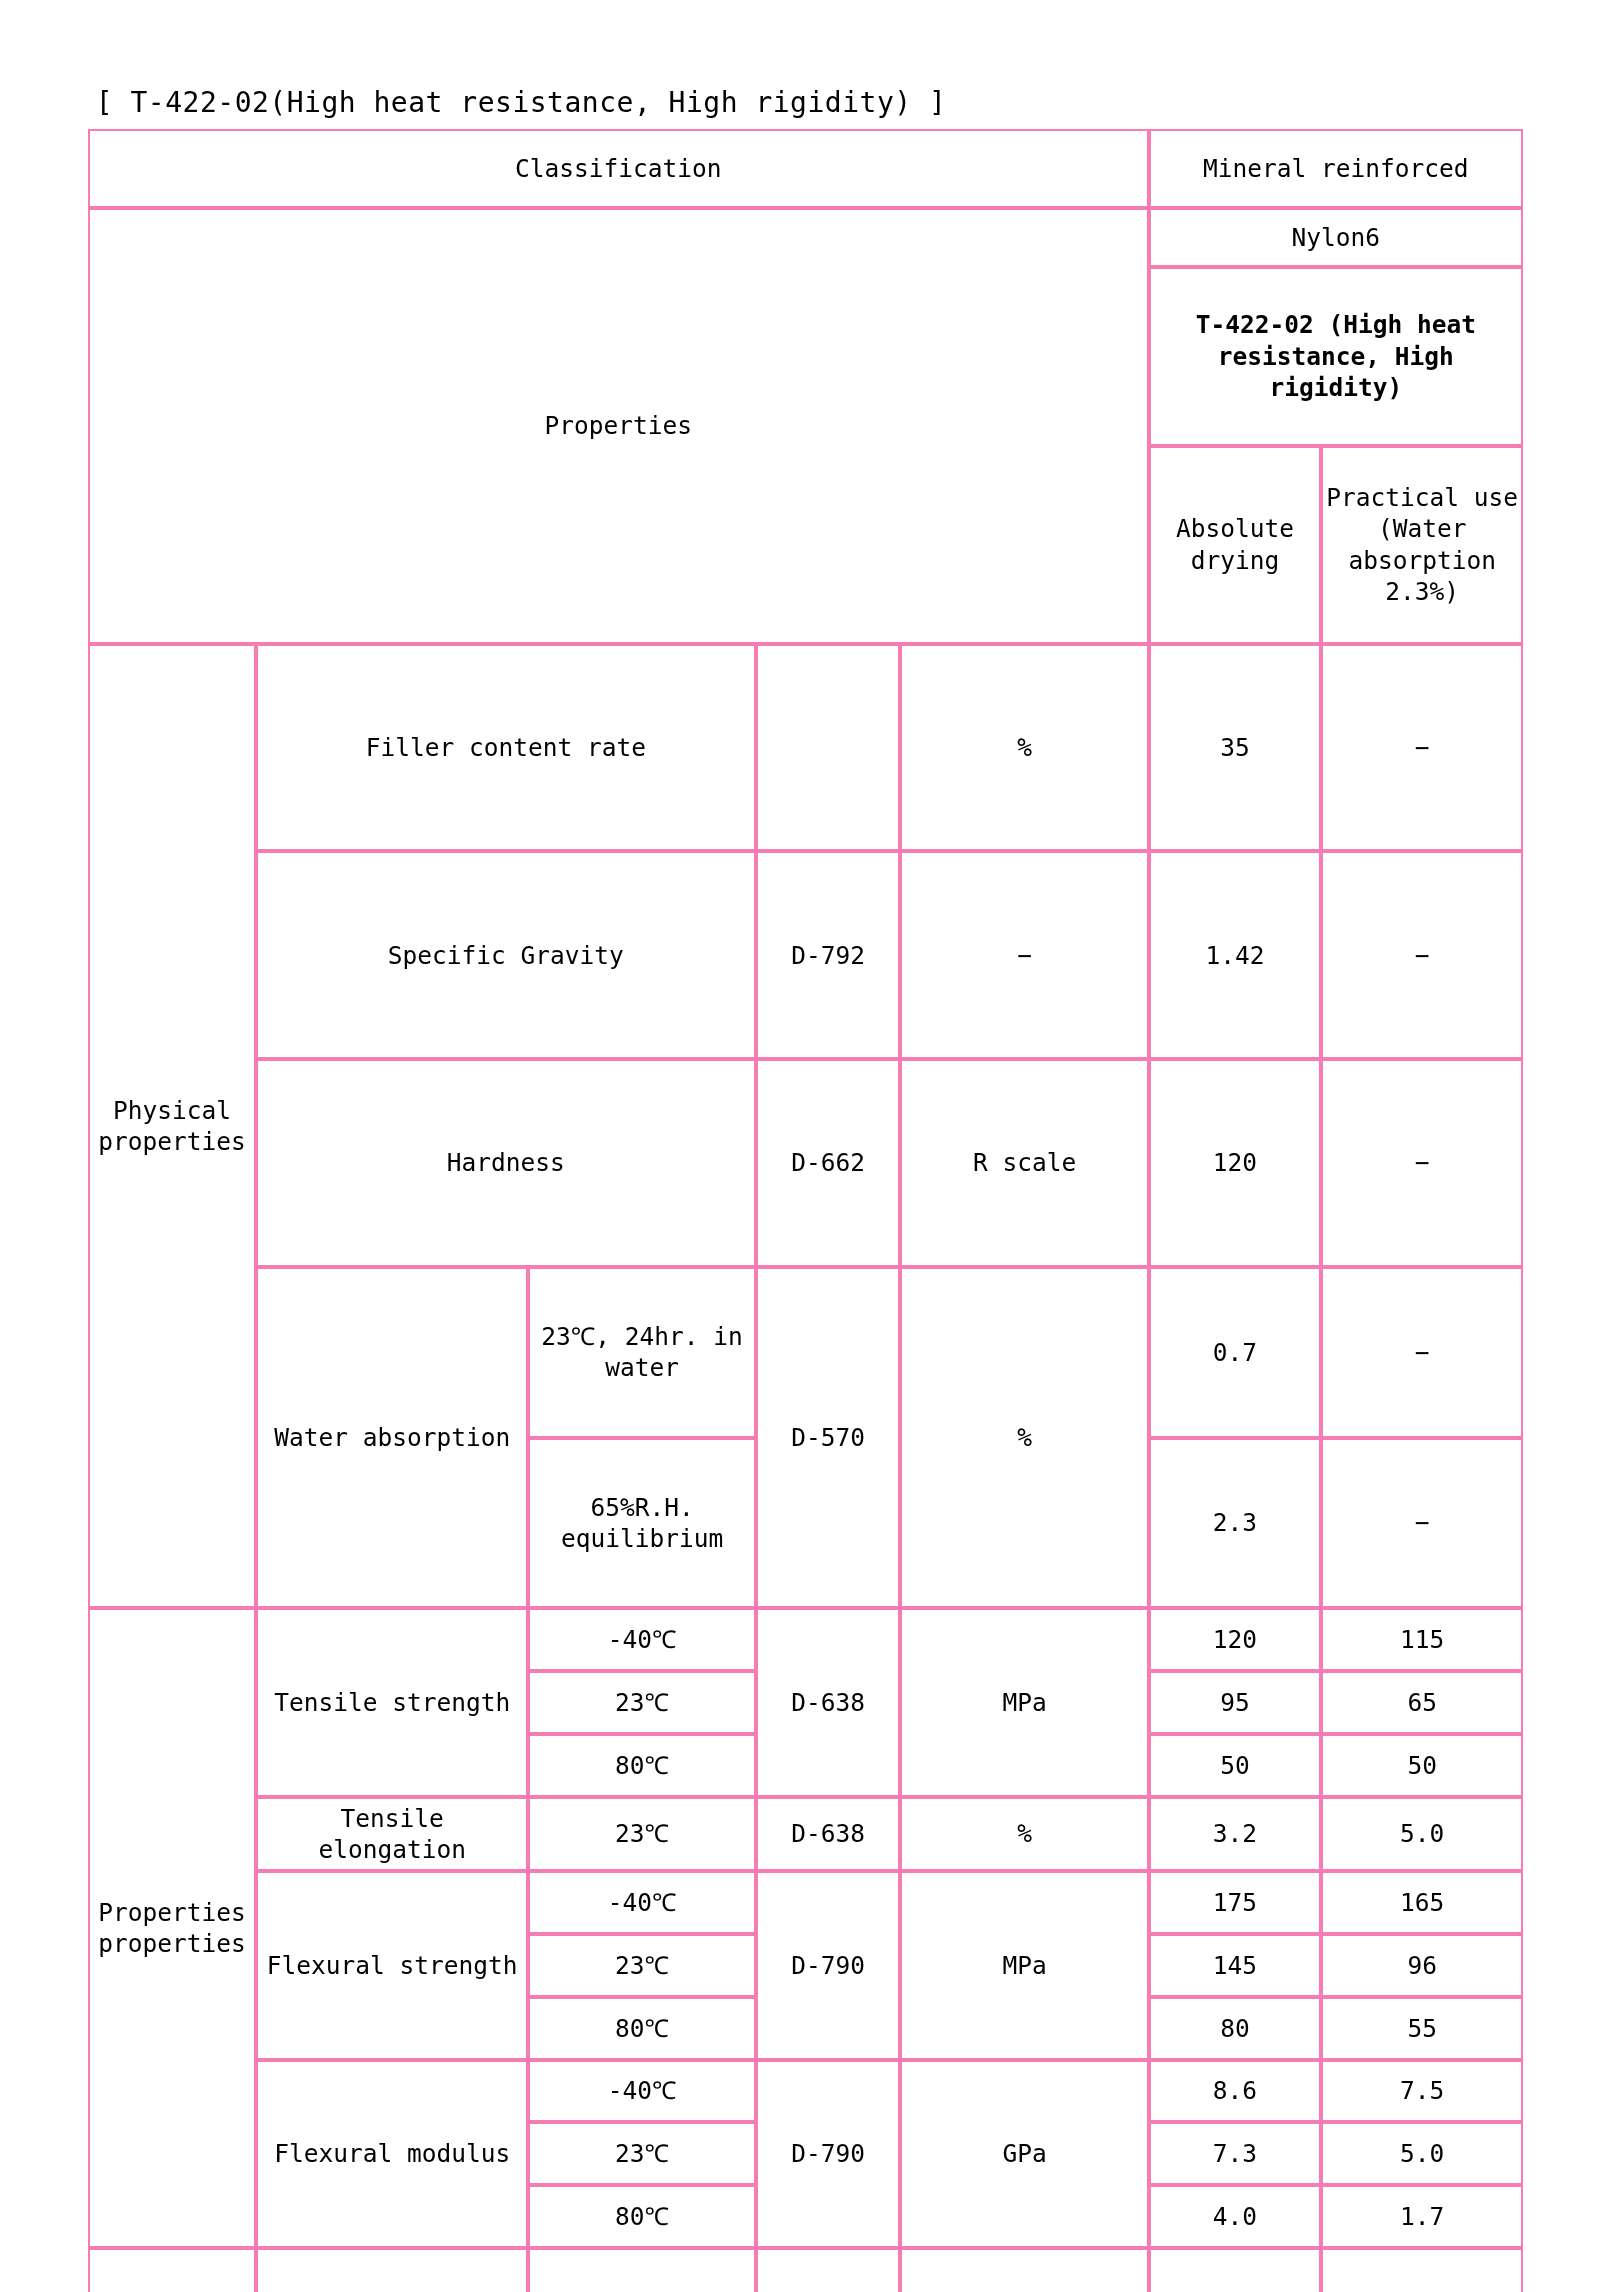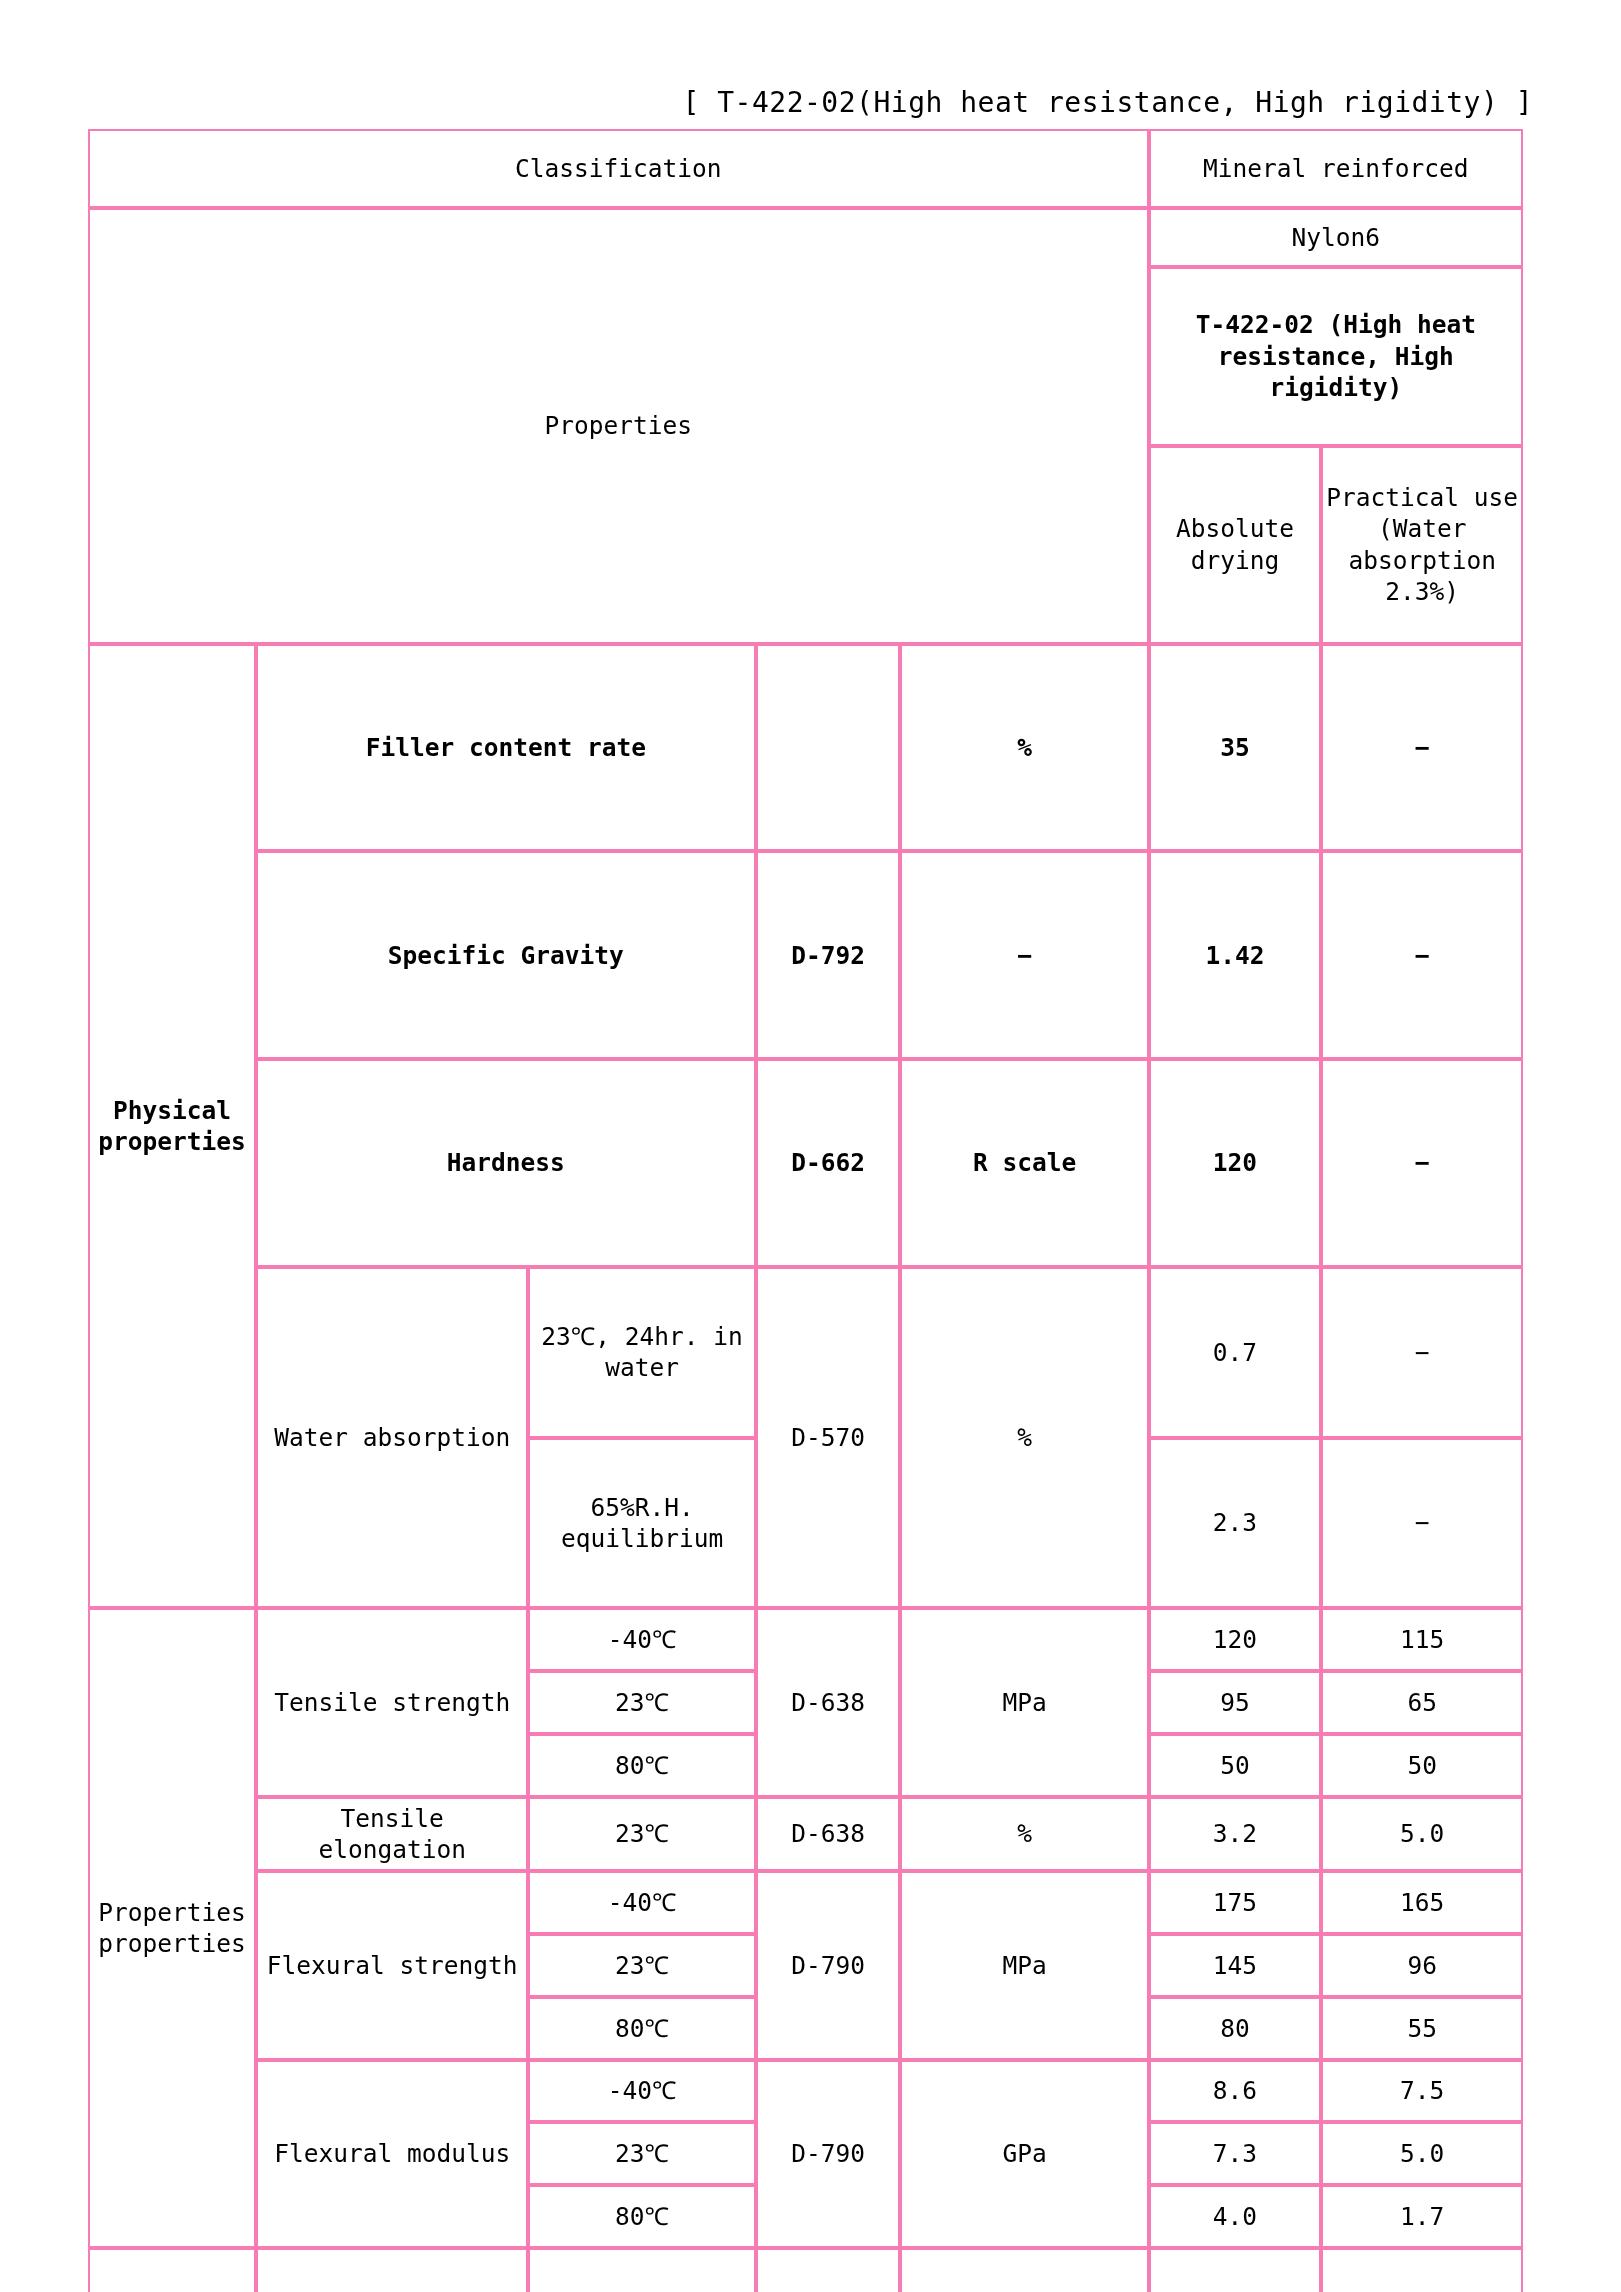--- a/index.html
+++ b/index.html
@@ -23,21 +23,20 @@
     padding: 0 88px;
   }
 
   .doc-title {
     font-family: "DejaVu Sans Mono", monospace;
     font-size: 28px;
     letter-spacing: 0.5px;
     line-height: 1.2;
     padding: 86px 0 9.8px 7.8px;
     white-space: nowrap;
-    text-align: right;
   }
 
   table.spec {
     width: 1435px;
     border-collapse: separate;
     border-spacing: 0;
     table-layout: fixed;
     font-family: "DejaVu Sans Mono", monospace;
   }
 
@@ -59,21 +58,21 @@
   col.c-astm   { width: 125px; }
   col.c-unit   { width: 214px; }
   col.c-abs    { width: 149px; }
   col.c-prac   { width: 174px; }
 
   .cls-row td { height: 67px; font-size: 26.5px; }
   .nylon-row td { height: 47px; }
   .hdr-grade { height: 167px; font-size: 24.5px; line-height: 1.3; font-weight: bold; }
   .hdr-sub { height: 186px; font-size: 23.5px; line-height: 1.3; }
 
-  .phys-row td { height: 196px; font-weight: bold; }
+  .phys-row td { height: 196px; }
   .wa-sub td { height: 159px; }
 
   .mech-row td { height: 51px; }
 
   .cat-cell { font-size: 25.5px; line-height: 1.3; }
   .prop-cell { font-size: 25.5px; }
   .temp-cell { font-size: 24.5px; }
 
   .clip-row td {
     height: 43px;

